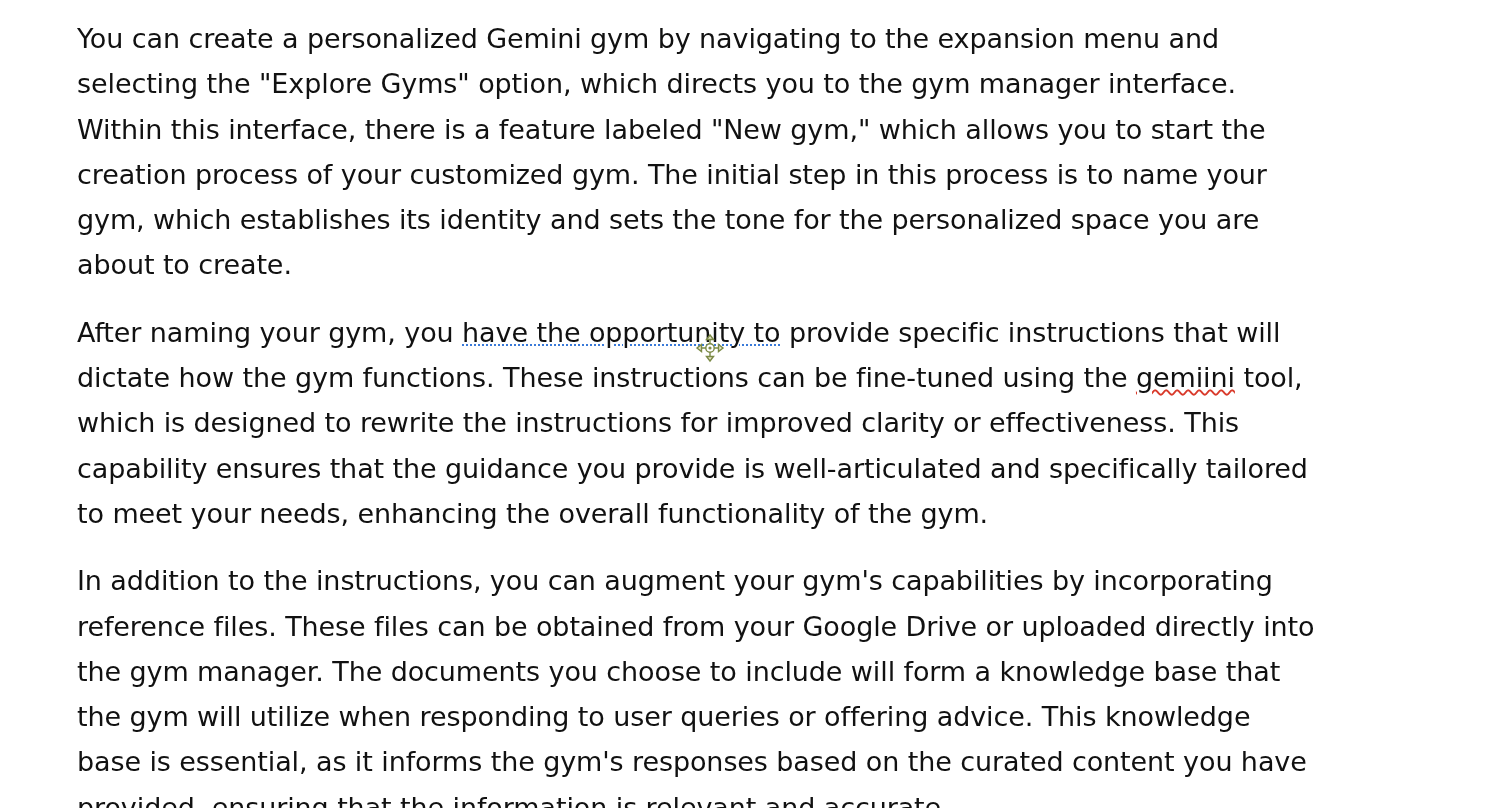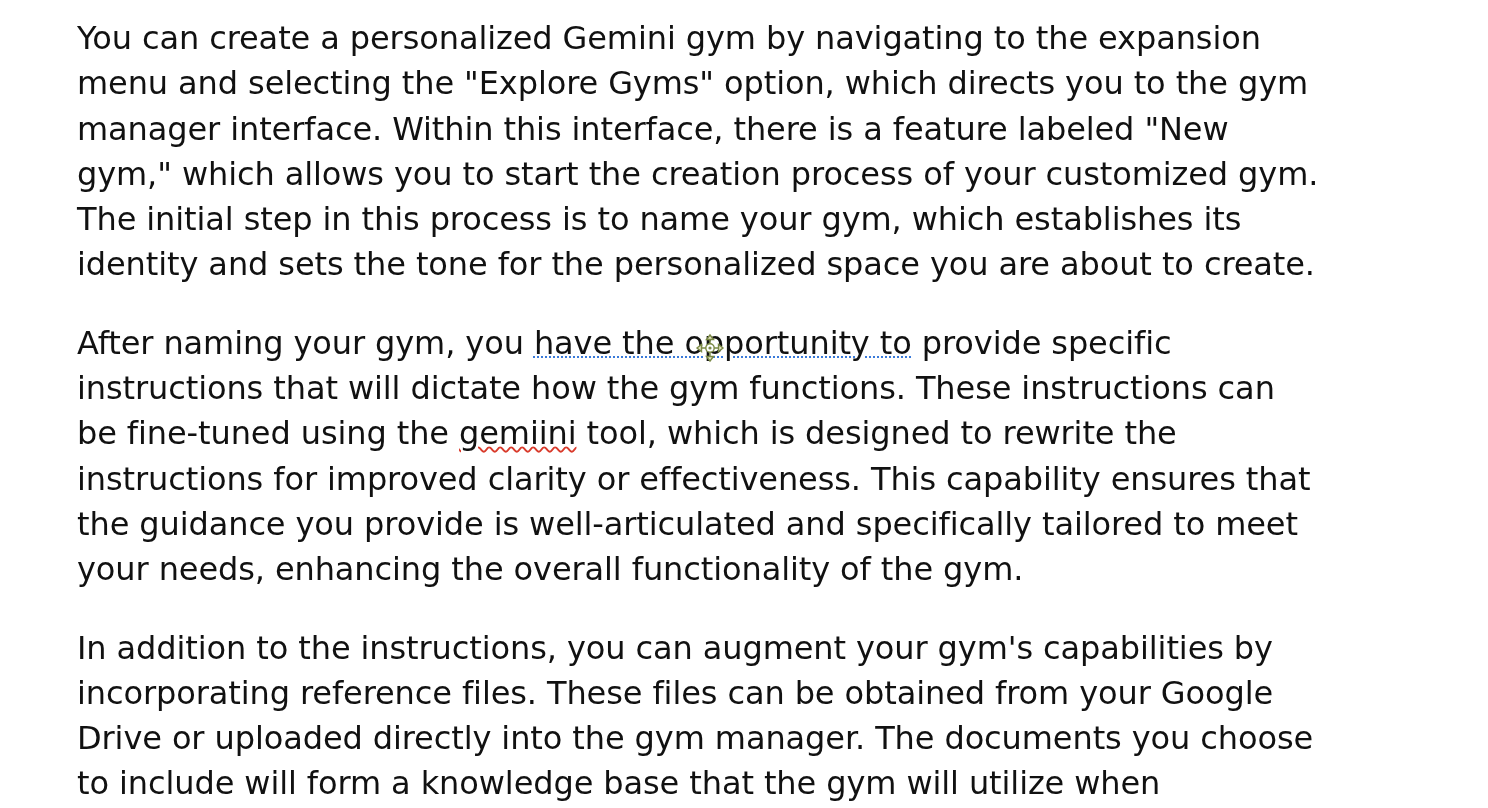--- a/index.html
+++ b/index.html
@@ -20,30 +20,30 @@
     background: #ffffff;
   }
   .doc-body {
     position: absolute;
     left: 77px;
     top: 0;
     width: 1245px;
   }
   p.para {
     margin: 0;
-    font-size: 32px;
+    font-size: 27px;
     line-height: 45.3px;
     color: #111111;
     font-family: "DejaVu Sans", sans-serif;
     font-weight: 400;
     letter-spacing: -0.1px;
     text-align: left;
   }
   p.para + p.para {
-    margin-top: 33px;
+    margin-top: 22px;
   }
   .grammar-underline {
     text-decoration: underline;
     text-decoration-style: dotted;
     text-decoration-color: #3a7ad9;
     text-decoration-thickness: 2px;
     text-underline-offset: 3px;
   }
   .spell-underline {
     text-decoration: underline;

